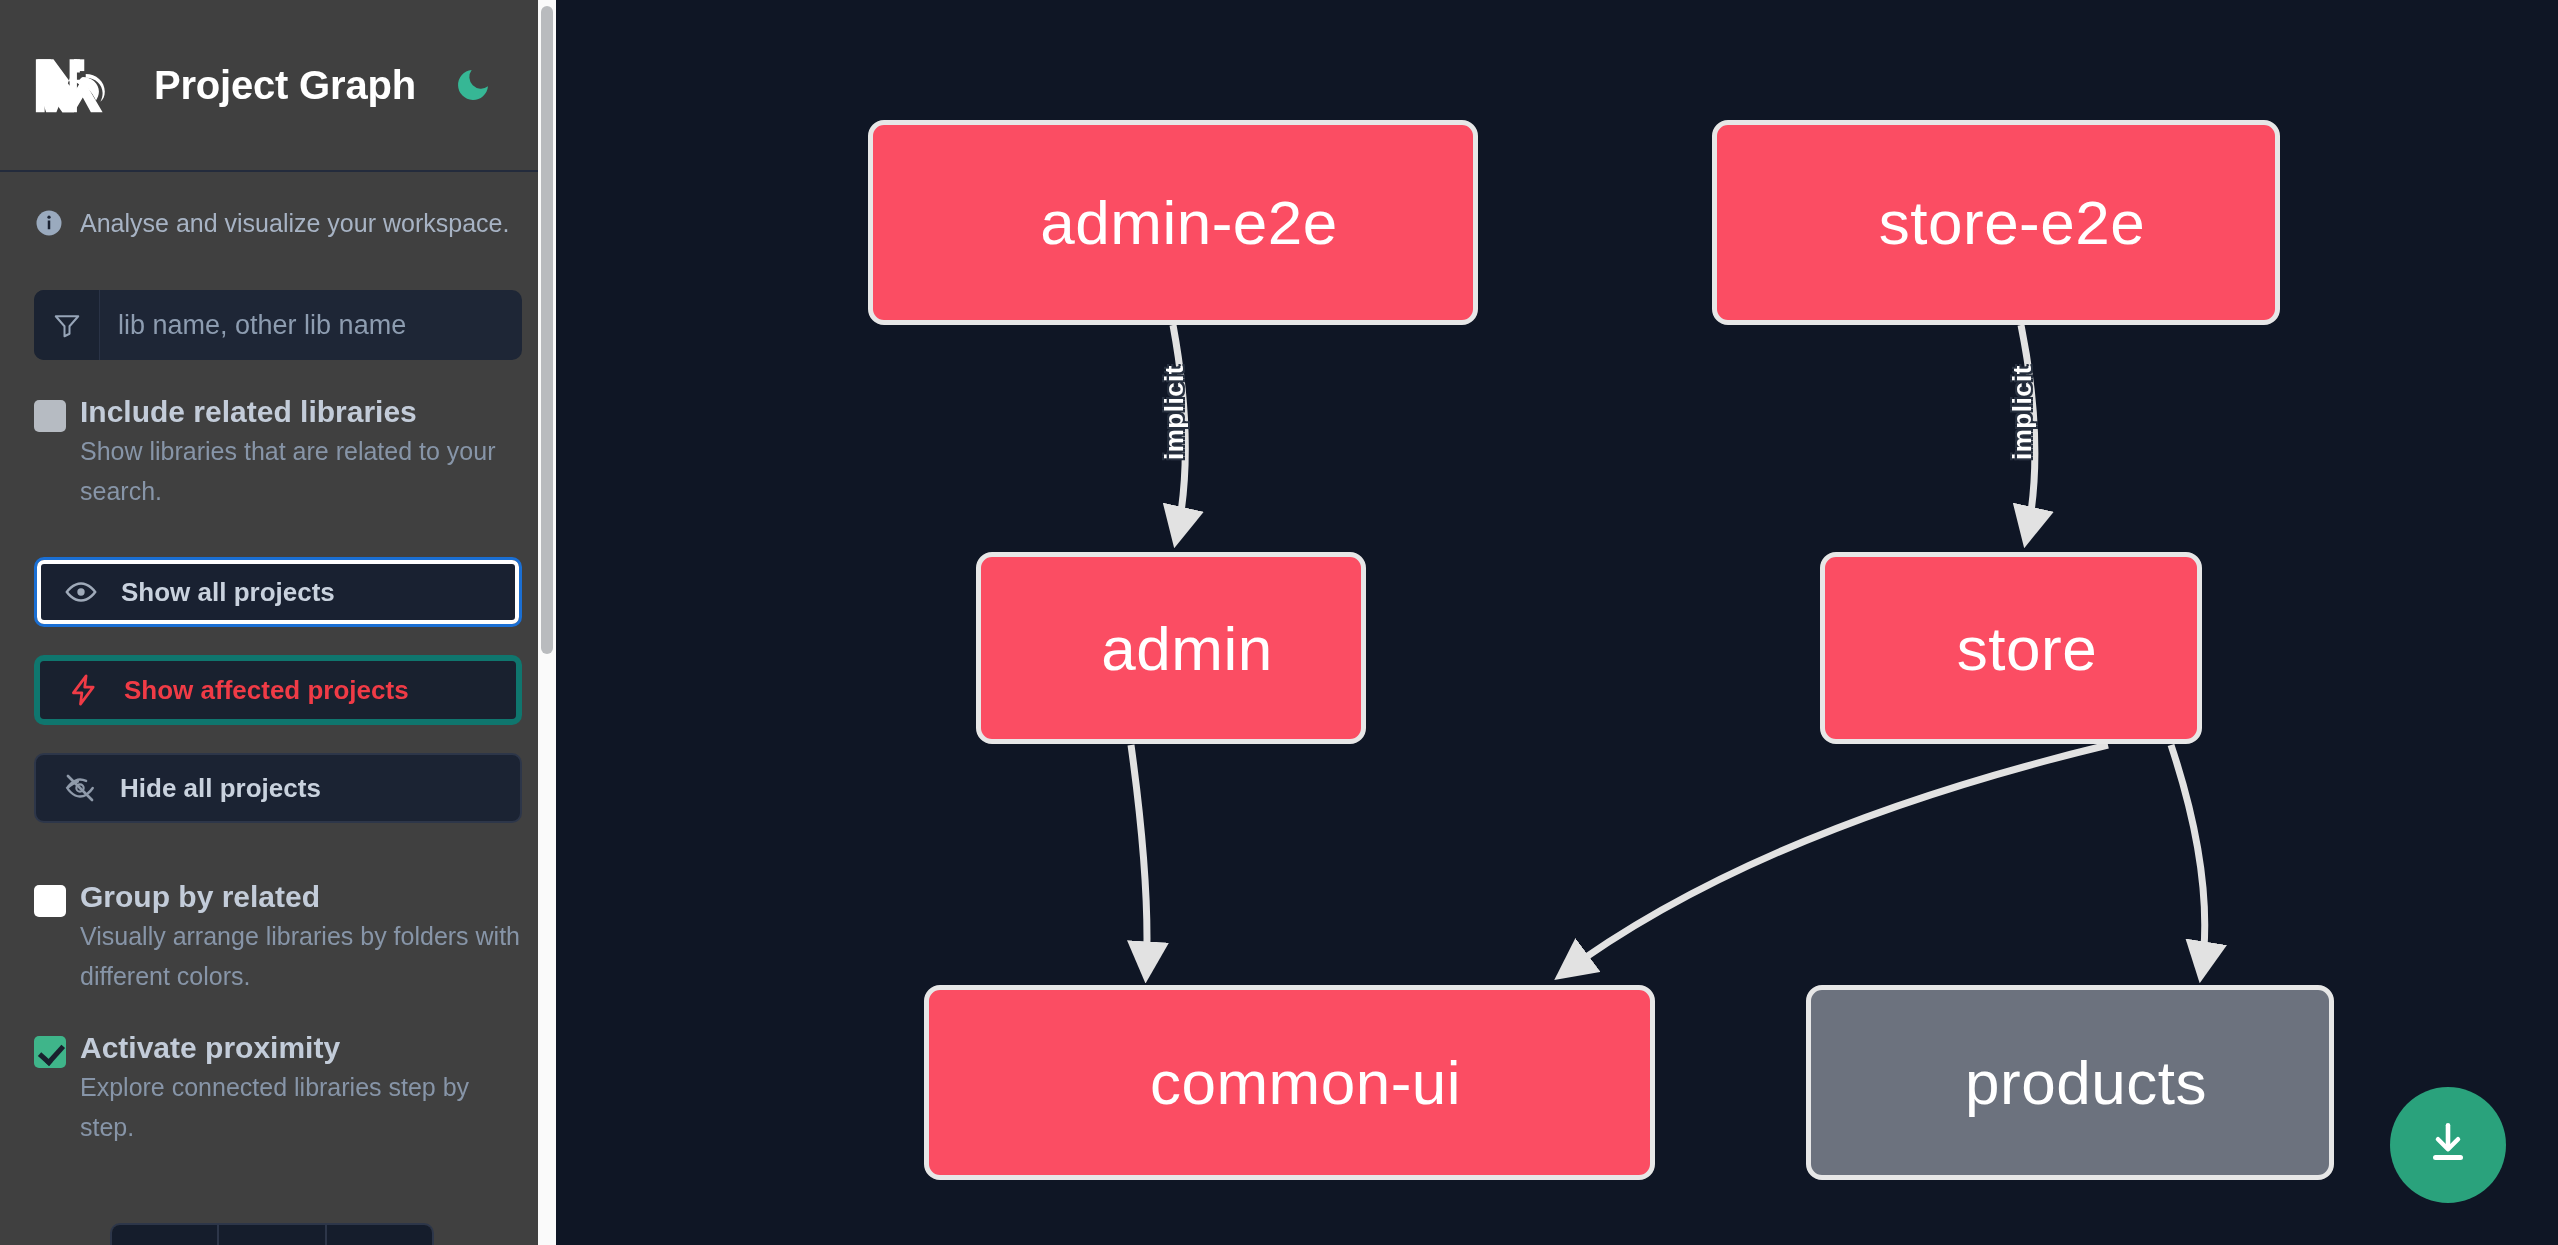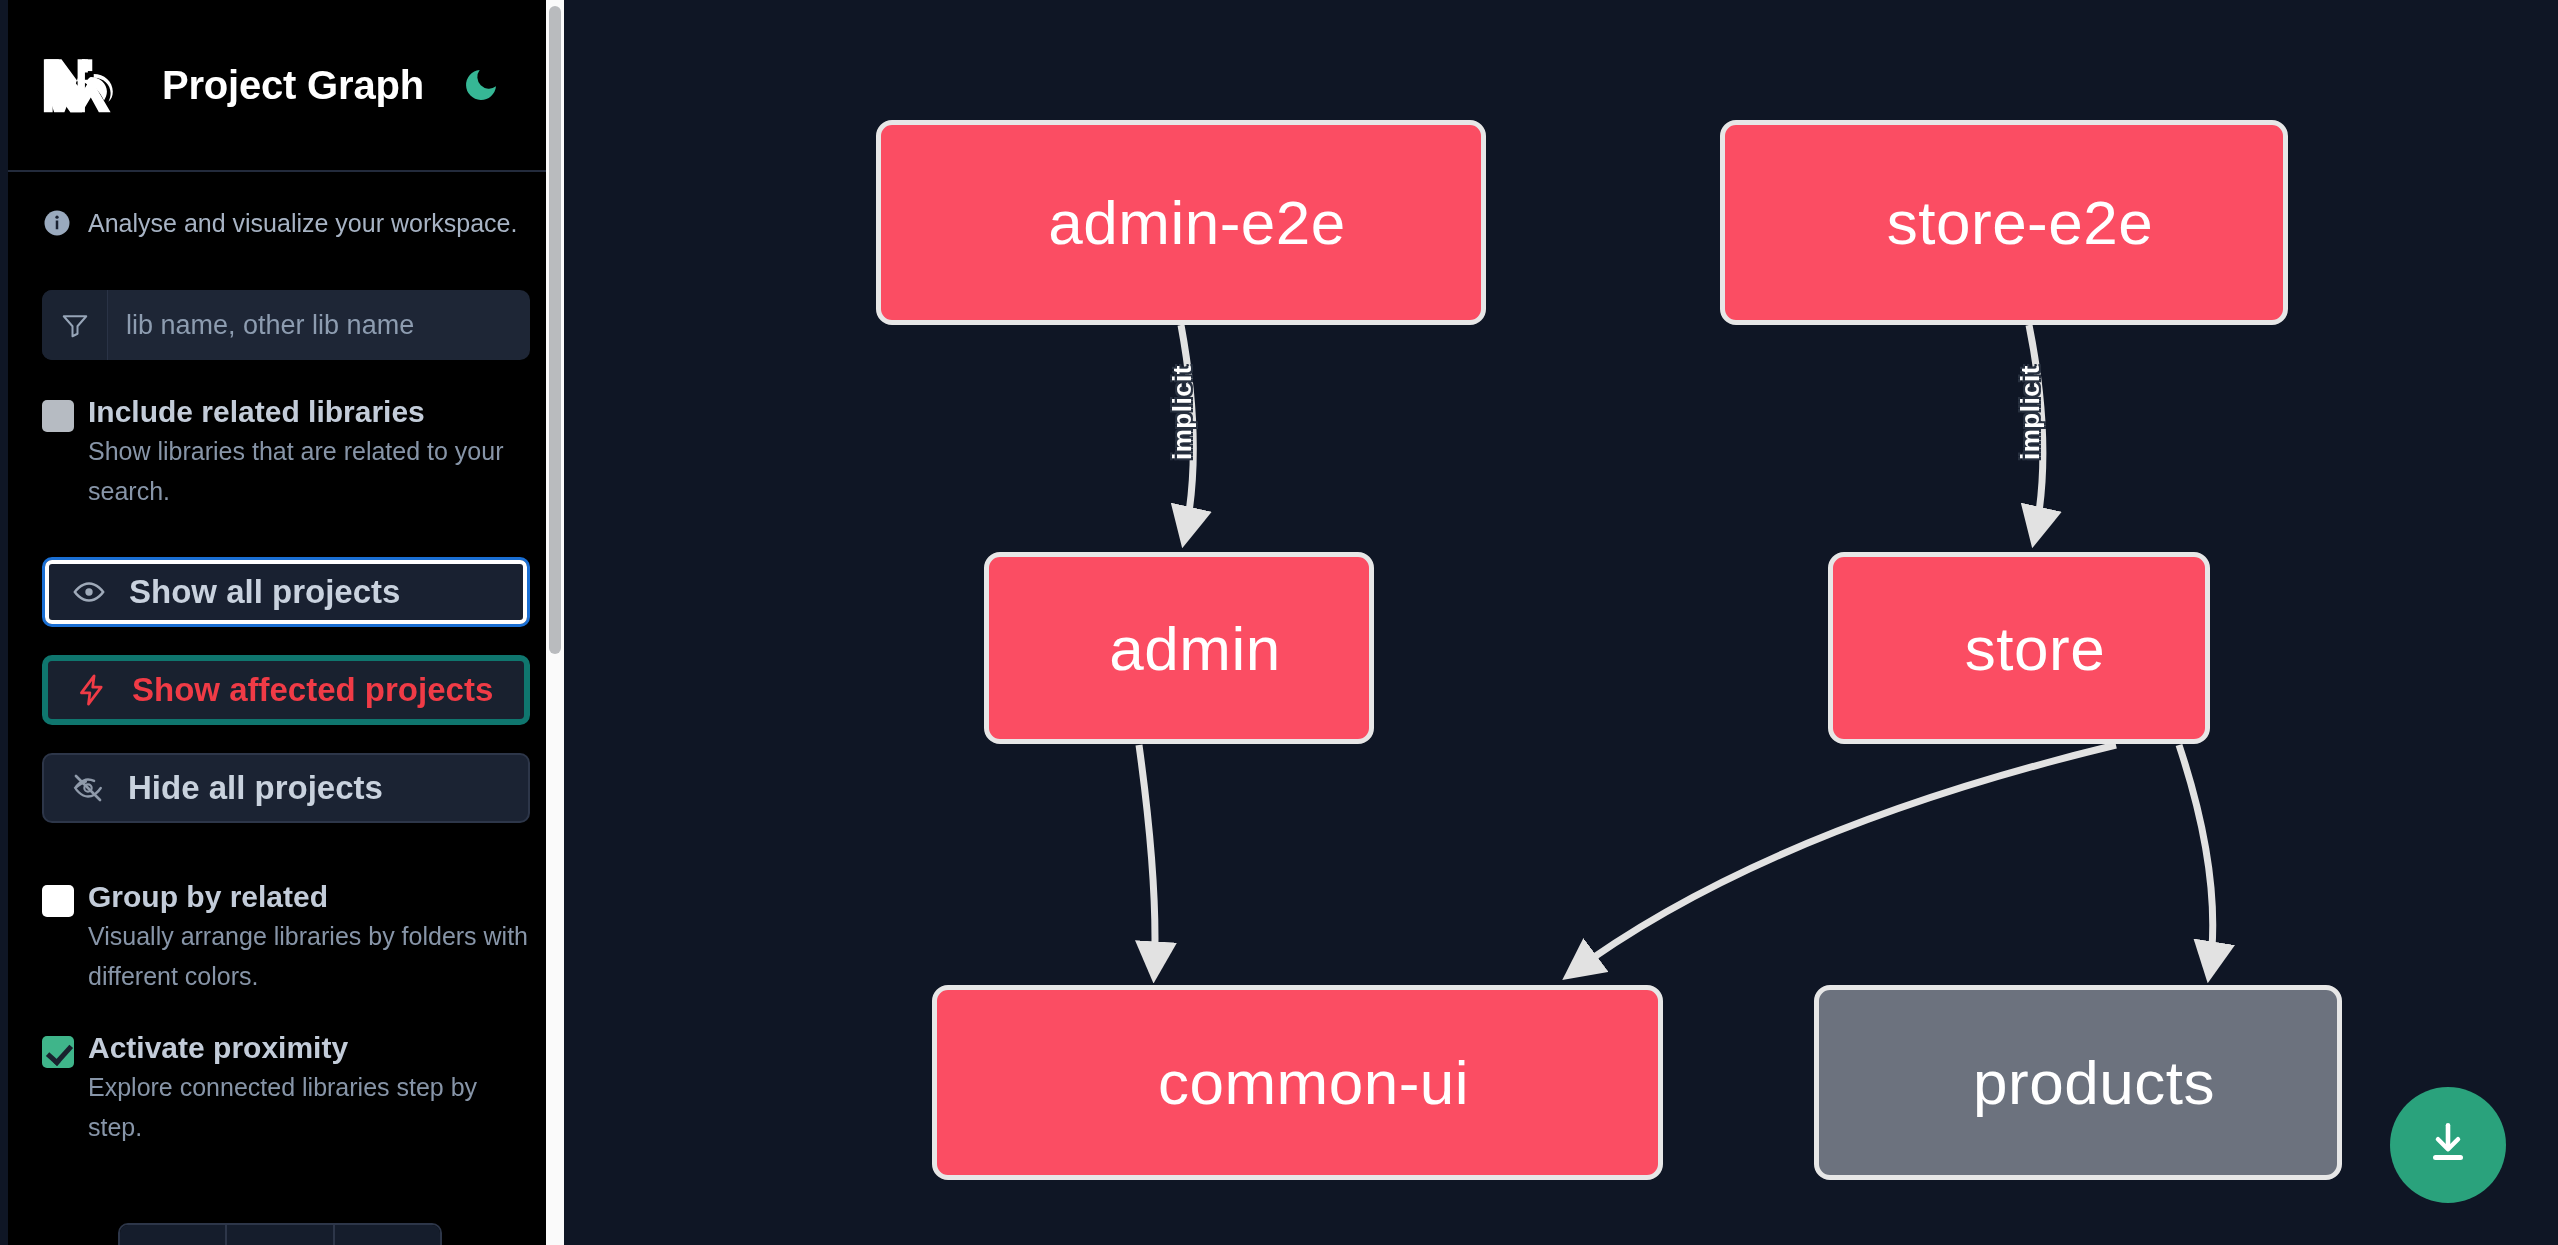--- a/index.html
+++ b/index.html
@@ -7,25 +7,24 @@
     width: 2558px; height: 1245px;
     background: #0F1625;
     font-family: "Liberation Sans", sans-serif;
     overflow: hidden;
   }
   .app { position: relative; width: 2558px; height: 1245px; display: flex; }
 
   
   .sidebar {
     width: 556px; height: 1245px;
-    background: #000000;
+    background: #404040;
     position: relative;
     flex: 0 0 556px;
     overflow: hidden;
-    margin-left: 8px;
   }
   .sidebar-header {
     height: 172px;
     display: flex;
     align-items: center;
     padding-left: 30px;
     border-bottom: 2px solid #232B3C;
   }
   .nx-logo { width: 88px; height: 66px; flex: 0 0 88px; }
   .app-title {
@@ -119,21 +118,21 @@
     margin-top: 28px;
     height: 70px;
     border-radius: 10px;
     display: flex;
     align-items: center;
     padding-left: 26px;
     gap: 22px;
     cursor: pointer;
     background: #1B2333;
     border: 2px solid #2D3649;
-    font-size: 33px;
+    font-size: 26px;
     font-weight: 700;
     color: #C9D2DE;
   }
   .btn.primary {
     border: 3px solid #1A6FD4;
     outline: 4px solid #FFFFFF;
     outline-offset: -7px;
     margin-top: 46px;
     background: #192131;
   }

